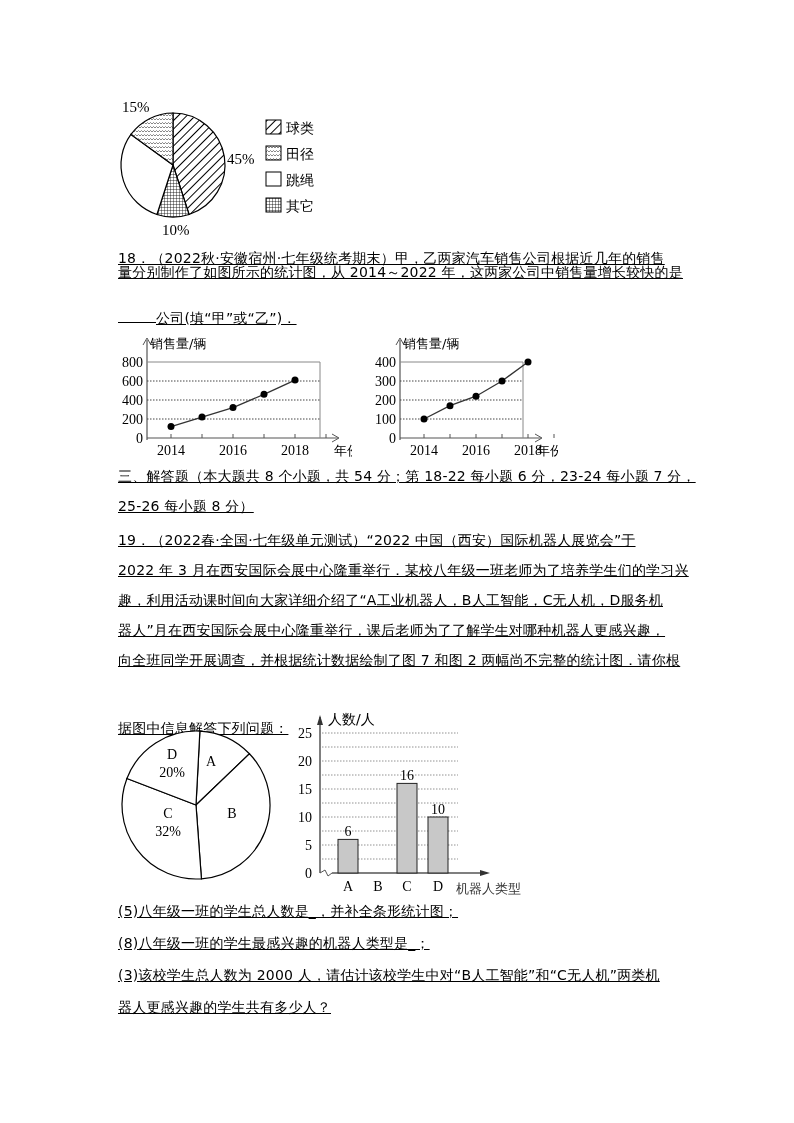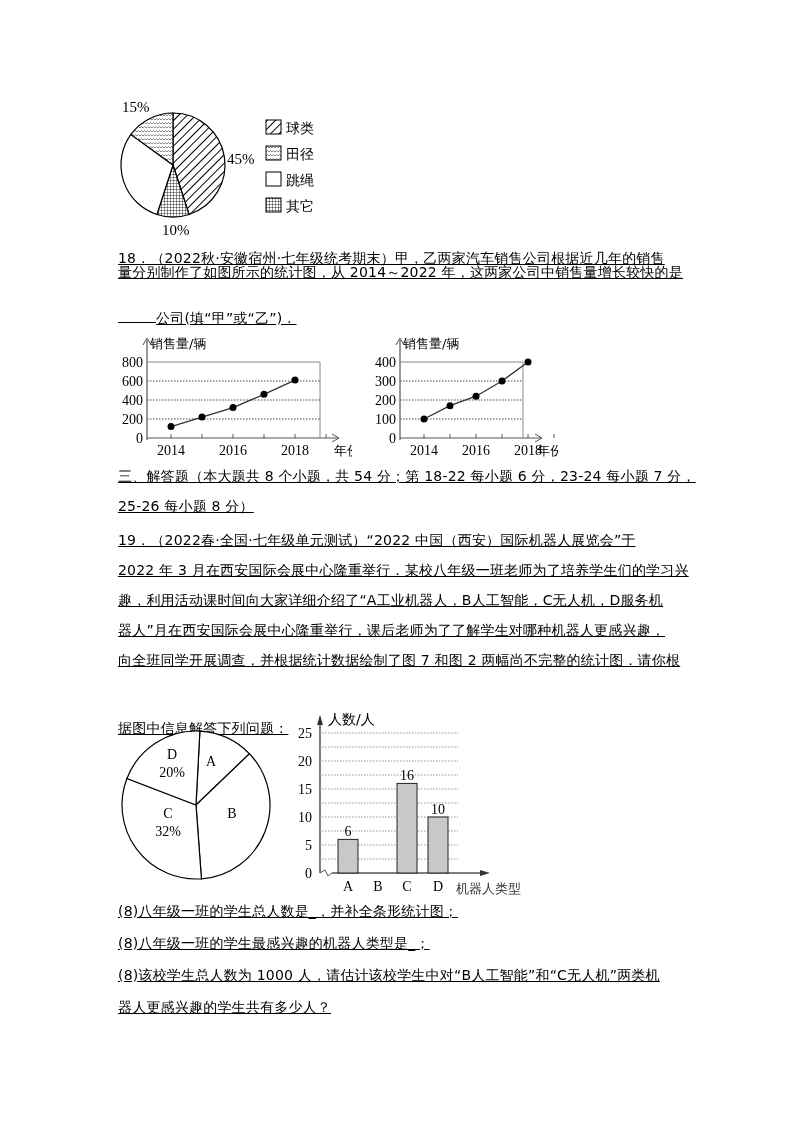--- a/index.html
+++ b/index.html
@@ -176,16 +176,16 @@
     <text x="58" y="131.4" font-size="14" text-anchor="middle">6</text>
     <text x="88" y="186" font-size="14" text-anchor="middle">B</text>
     <text x="117" y="186" font-size="14" text-anchor="middle">C</text>
     <rect x="107" y="78.39999999999999" width="20" height="89.60000000000001" fill="#c8c8c8" stroke="#222" stroke-width="1"></rect>
     <text x="117" y="75.39999999999999" font-size="14" text-anchor="middle">16</text>
     <text x="148" y="186" font-size="14" text-anchor="middle">D</text>
     <rect x="138" y="112" width="20" height="56" fill="#c8c8c8" stroke="#222" stroke-width="1"></rect>
     <text x="148" y="109" font-size="14" text-anchor="middle">10</text>
   </svg>
 
-<div class="line" style="top:903px">(8)八年级一班的学生总人数是_，并补全条形统计图；</div>
+<div class="line" style="top:903px">(5)八年级一班的学生总人数是_，并补全条形统计图；</div>
 <div class="line" style="top:935px">(8)八年级一班的学生最感兴趣的机器人类型是_；</div>
-<div class="line" style="top:967px">(8)该校学生总人数为 1000 人，请估计该校学生中对“B人工智能”和“C无人机”两类机</div>
+<div class="line" style="top:967px">(3)该校学生总人数为 2000 人，请估计该校学生中对“B人工智能”和“C无人机”两类机</div>
 <div class="line" style="top:999px">器人更感兴趣的学生共有多少人？</div>
 
 </body></html>

